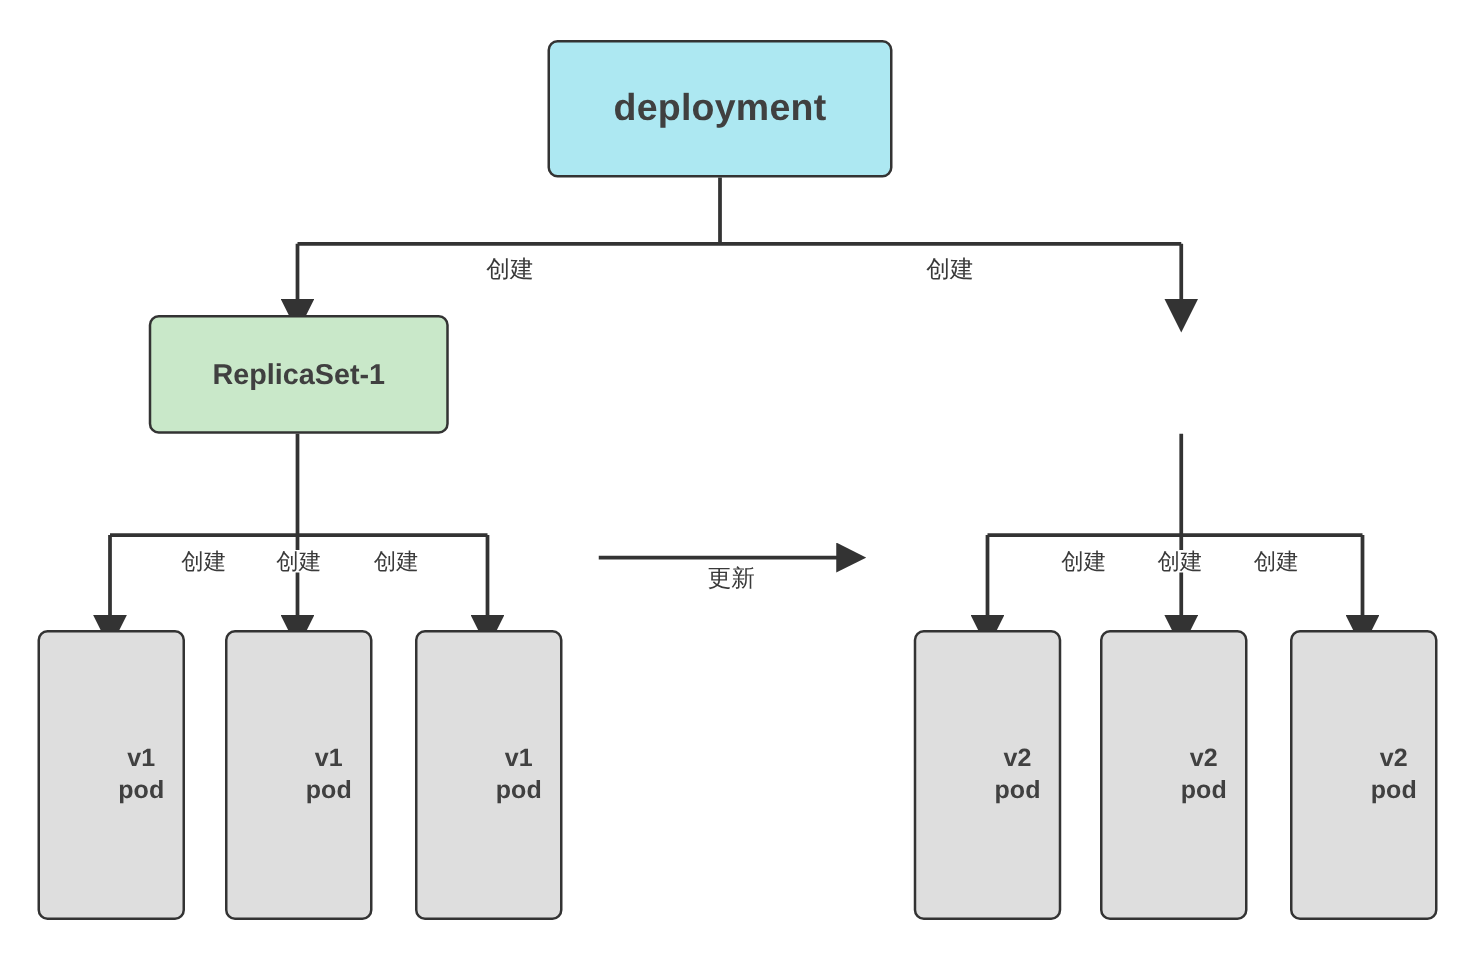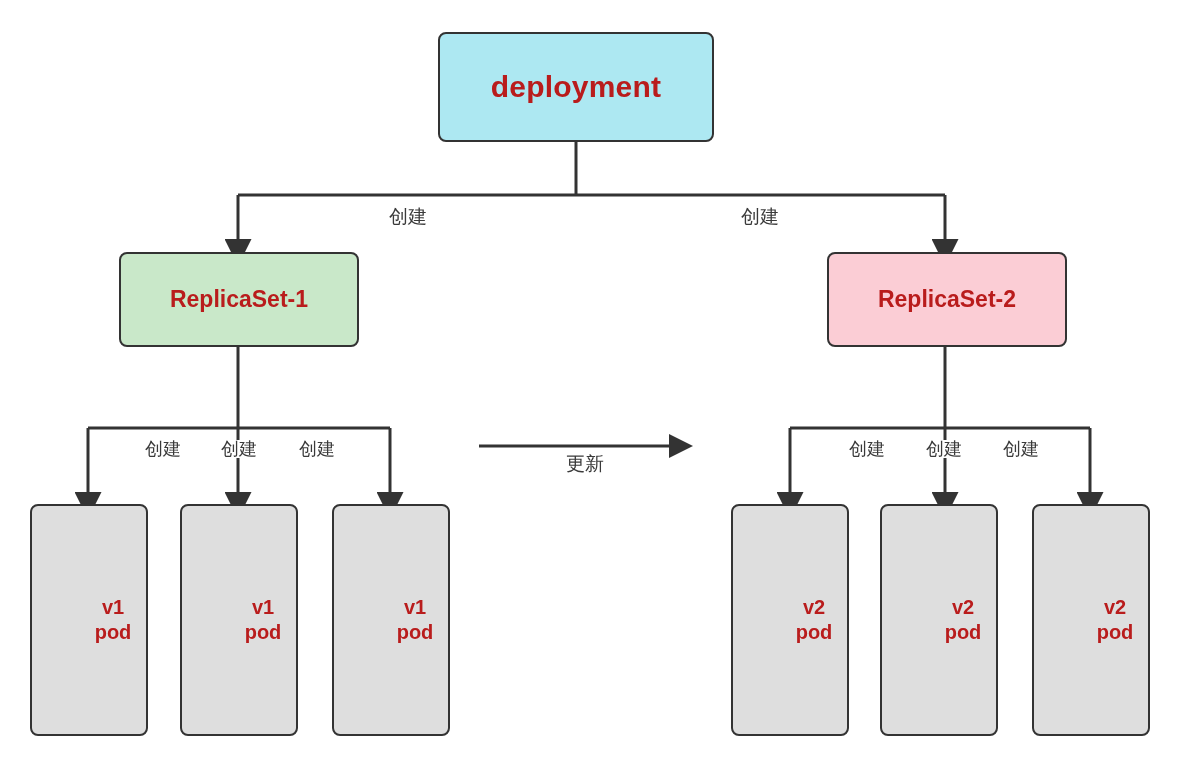--- a/index.html
+++ b/index.html
@@ -28,21 +28,21 @@
   
   .node {
     position: absolute;
     box-sizing: border-box;
     border: 2px solid #333333;
     border-radius: 8px;
     display: flex;
     flex-direction: column;
     align-items: center;
     justify-content: center;
-    color: #b91c1c;
+    color: #404040;
     font-weight: bold;
     text-align: center;
     line-height: 1.25;
   }
   .node-deployment {
     left: 438px;
     top: 32px;
     width: 276px;
     height: 110px;
     background: #ade8f2;
@@ -145,23 +145,20 @@
   </svg>
 
   <div class="node node-deployment">
     <span>deployment</span>
   </div>
 
   <div class="node node-rs node-rs-1">
     <span>ReplicaSet-1</span>
   </div>
 
-  <div class="node node-rs node-rs-2">
-    <span>ReplicaSet-2</span>
-  </div>
 
   <div class="node node-pod pod-l1">
     <span class="pod-line">v1</span>
     <span class="pod-line">pod</span>
   </div>
   <div class="node node-pod pod-l2">
     <span class="pod-line">v1</span>
     <span class="pod-line">pod</span>
   </div>
   <div class="node node-pod pod-l3">

